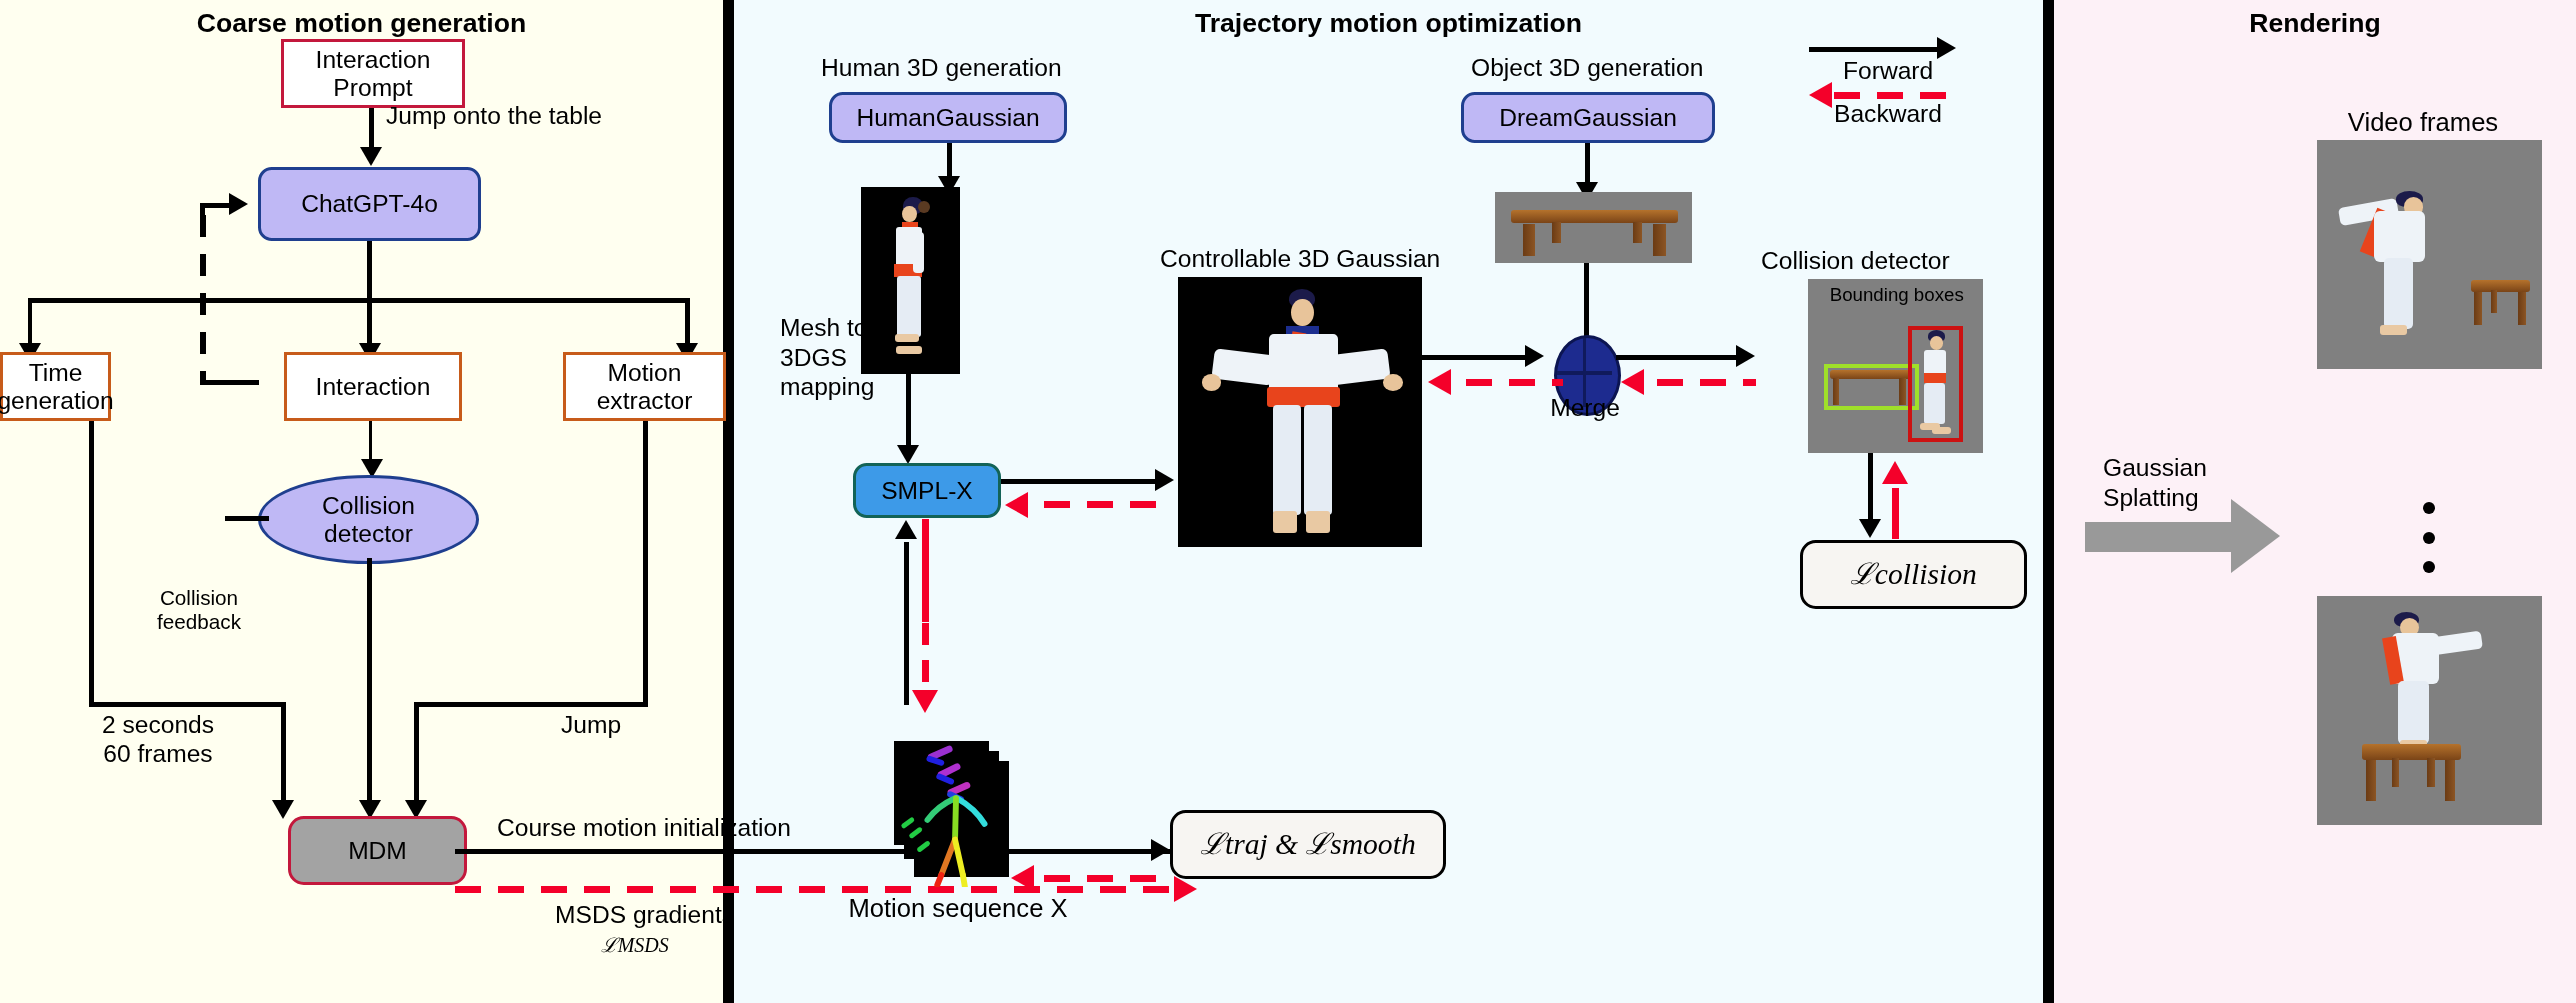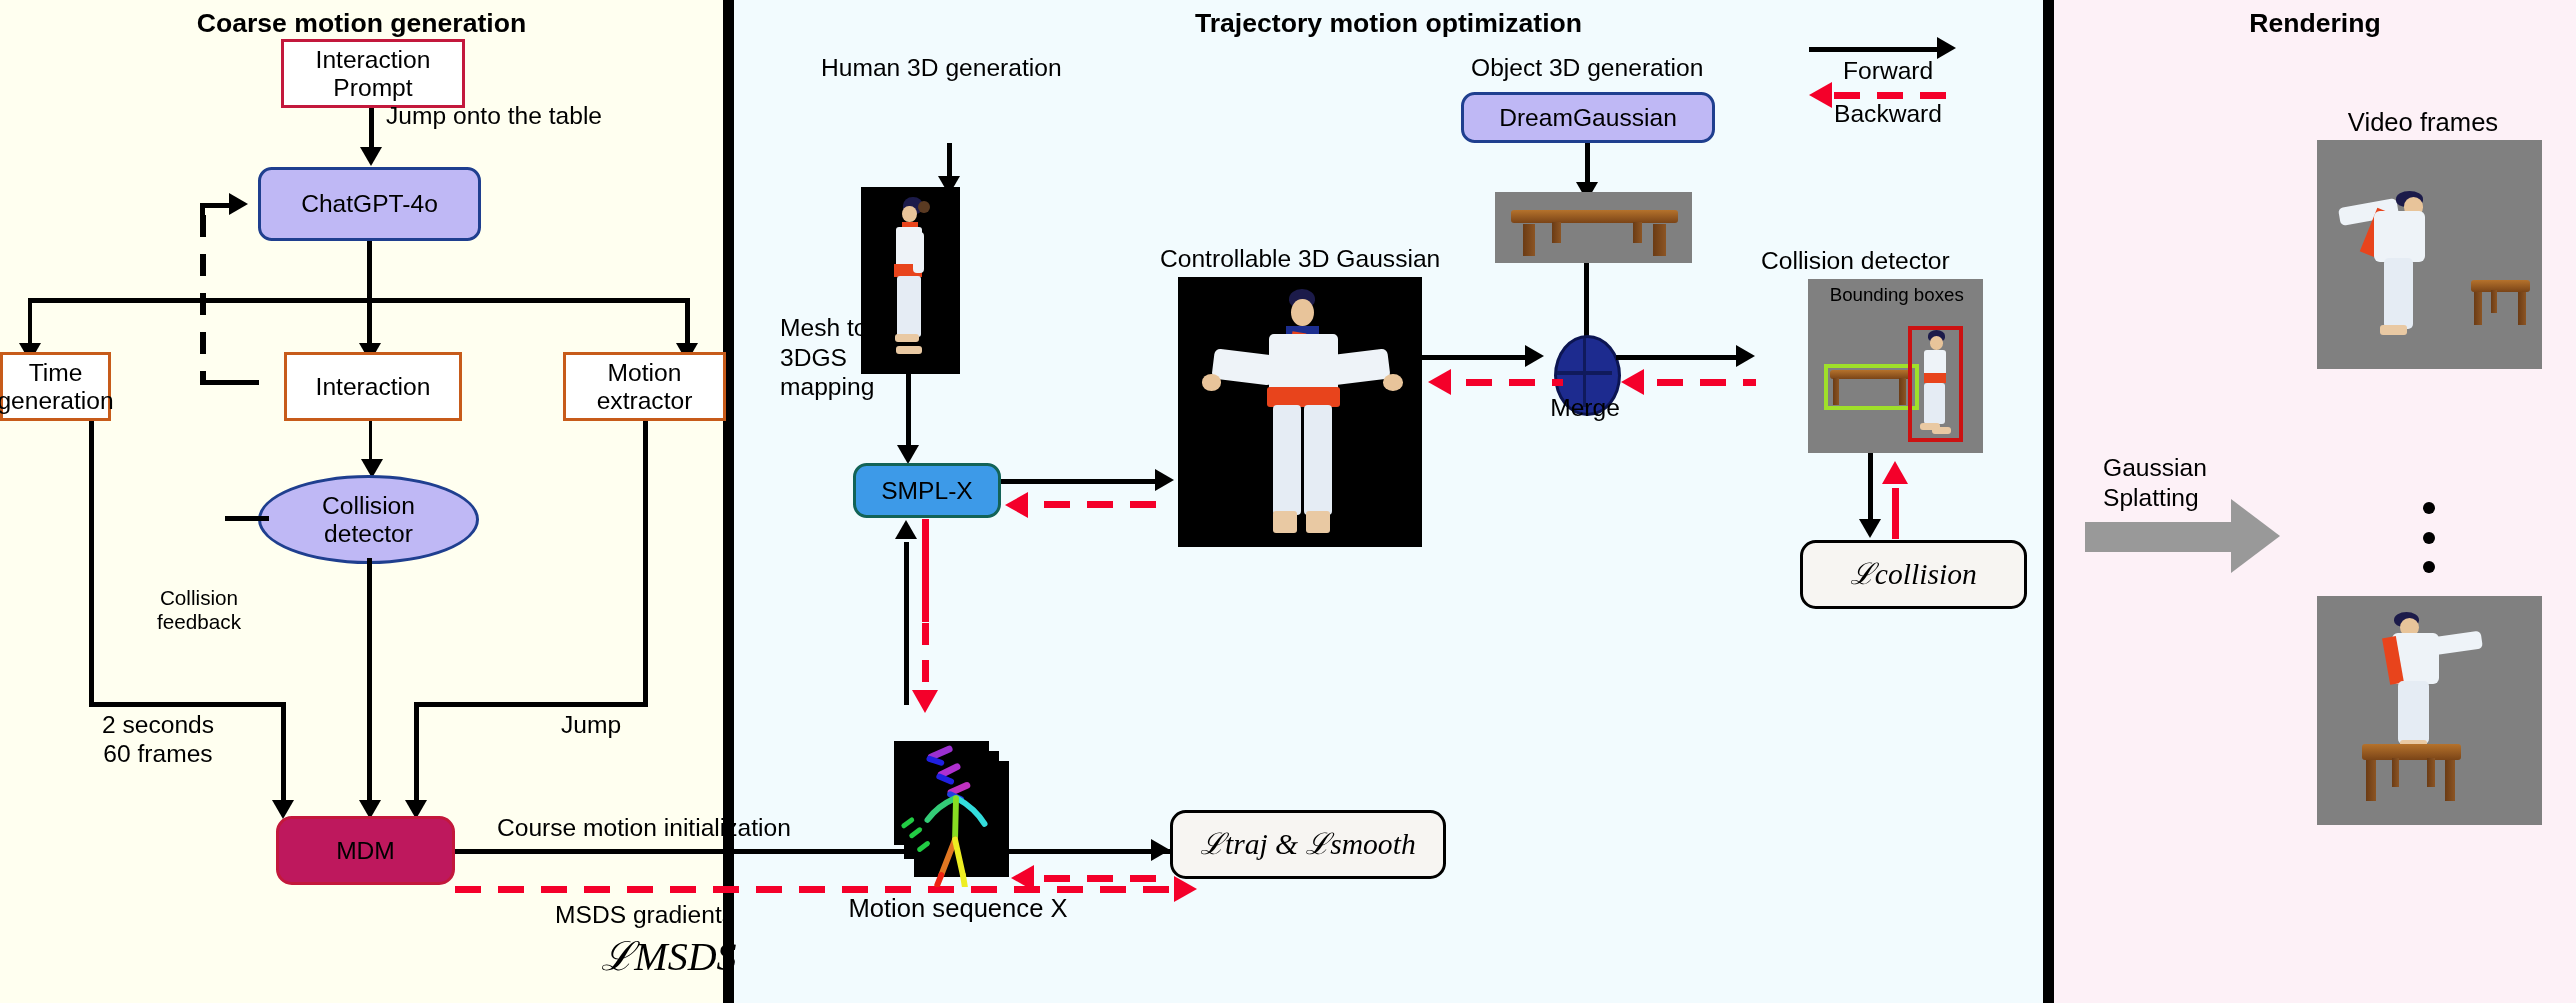--- a/index.html
+++ b/index.html
@@ -68,23 +68,24 @@
     background: #bfb8f5;
     border: 3px solid #1f3f8f;
     border-radius: 13.8px;
   }
   .box-round-blue {
     background: #3d9ae8;
     border: 3px solid #136357;
     border-radius: 13.8px;
   }
   .box-round-red {
-    background: #be185d;
+    background: #a3a3a3;
     border: 3px solid #c3183c;
     border-radius: 15.8px;
+    margin-left: 12px;
   }
   .box-round-loss {
     background: #f7f5f2;
     border: 3.9px solid #000000;
     border-radius: 15.8px;
     font-family: "Liberation Serif", serif;
     font-style: italic;
     font-size: 29.6px;
   }
   .ellipse-purple {
@@ -302,23 +303,26 @@
     <span>MDM</span>
   </div>
 
   <div class="ln ln-h" style="left:455px;top:849px;width:729px;"></div>
   <div class="arrowhead-right" style="left:1178px;top:839px;"></div>
   <div class="lbl" style="left:497px;top:814px;">Course motion initialization</div>
 
   <div class="rdash-h" style="left:455px;top:886px;width:729px;"></div>
   <div class="ahd-right-red" style="left:1174px;top:876px;"></div>
   <div class="lbl" style="left:555px;top:901px;">MSDS gradients</div>
-  <div class="lbl" style="left:601px;top:934px;font-family:'Liberation Serif',serif;font-style:italic;font-size:40px;">ℒMSDS</div>
+  <div class="lbl" style="left:601px;top:934px;font-family:'Liberation Serif',serif;font-style:italic;font-size:20px;">ℒMSDS</div>
 
   <div class="lbl" style="left:821px;top:54px;">Human 3D generation</div>
+  <div class="box box-round-purple" style="left:829px;top:92px;width:238px;height:51px;font-size:24.6px;">
+    <span>HumanGaussian</span>
+  </div>
   <div class="ln ln-v" style="left:947px;top:143px;height:41px;"></div>
   <div class="arrowhead-down" style="left:938px;top:176px;"></div>
 
   <div class="imgbox bg-black" style="left:861px;top:187px;width:99px;height:187px;">
     <div class="person" style="left:0;top:0;width:99px;height:187px;">
       <div class="p-hair" style="left:42px;top:9.9px;width:19.7px;height:16.7px;background:#1c1b4a;"></div>
       <div class="p-hair" style="left:57px;top:13.8px;width:11.8px;height:11.8px;background:#5a3a22;border-radius:50%;"></div>
       <div class="p-head" style="left:41px;top:18.7px;width:14.8px;height:16.7px;"></div>
       <div class="p-collar" style="left:41px;top:35px;width:15.8px;height:6.9px;"></div>
       <div class="p-torso" style="left:35px;top:40px;width:25.6px;height:46px;border-radius:3px;"></div>

